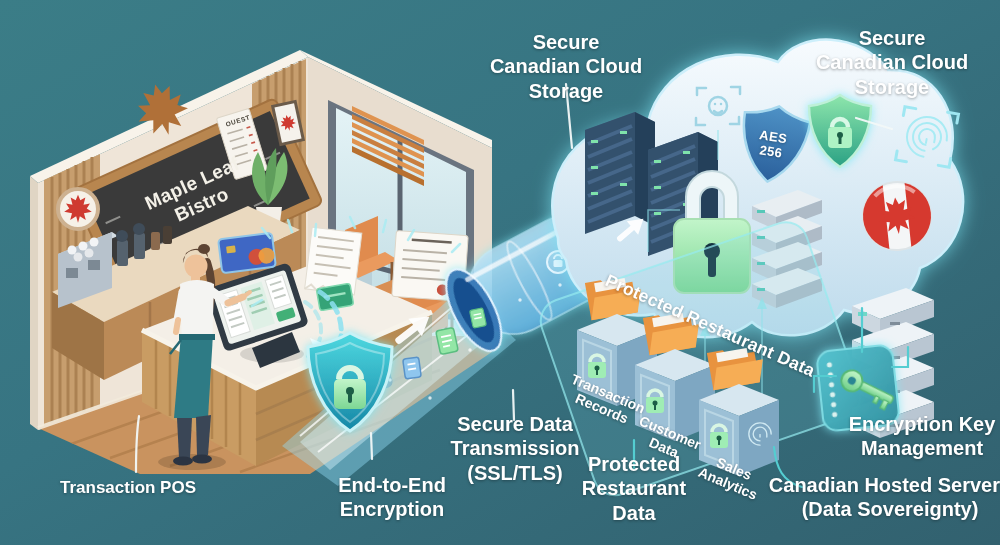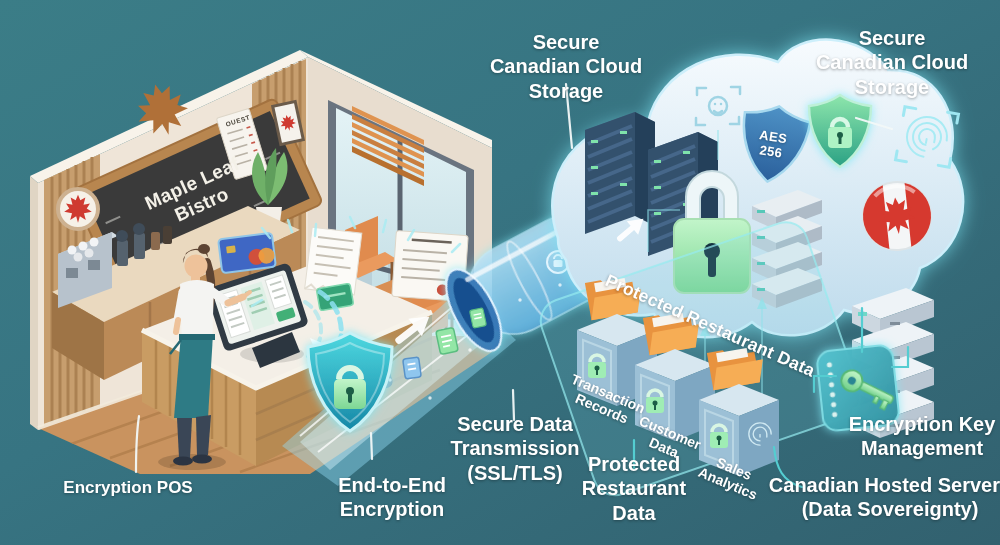--- a/index.html
+++ b/index.html
@@ -629,20 +629,20 @@
 <div class="labels">
   <div class="lbl" id="lbl-sign">Maple Leaf Bistro</div>
   <div class="lbl" id="lbl-menu">OUEST</div>
   <div class="lbl" id="lbl-aes">AES 256</div>
   <div class="lbl" id="lbl-panel">Protected Restaurant Data</div>
   <div class="lbl vault-lbl" id="lbl-vault-1">Transaction Records</div>
   <div class="lbl vault-lbl" id="lbl-vault-2">Customer Data</div>
   <div class="lbl vault-lbl" id="lbl-vault-3">Sales Analytics</div>
   <div class="lbl" id="lbl-cloud-left">Secure Canadian Cloud Storage</div>
   <div class="lbl" id="lbl-cloud-right">Secure Canadian Cloud Storage</div>
-  <div class="lbl" id="lbl-pos">Encryption POS</div>
+  <div class="lbl" id="lbl-pos">Transaction POS</div>
   <div class="lbl" id="lbl-e2e">End-to-End Encryption</div>
   <div class="lbl" id="lbl-ssl">Secure Data Transmission (SSL/TLS)</div>
   <div class="lbl" id="lbl-protected">Protected Restaurant Data</div>
   <div class="lbl" id="lbl-key">Encryption Key Management</div>
   <div class="lbl" id="lbl-servers">Canadian Hosted Servers (Data Sovereignty)</div>
 </div>
 </div>
 
 </body></html>

